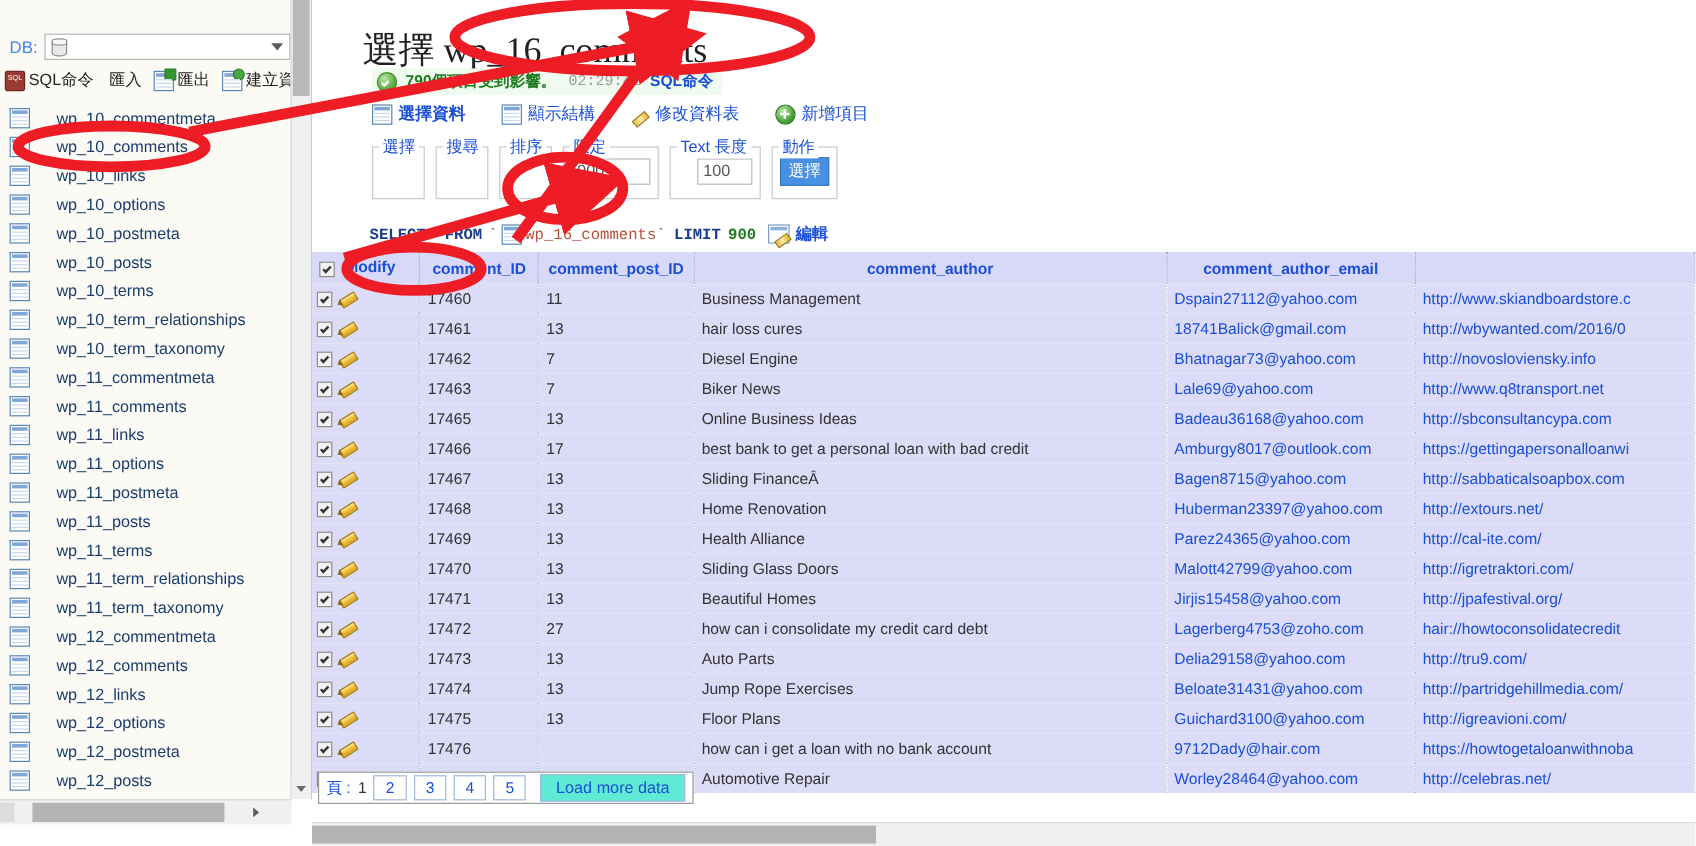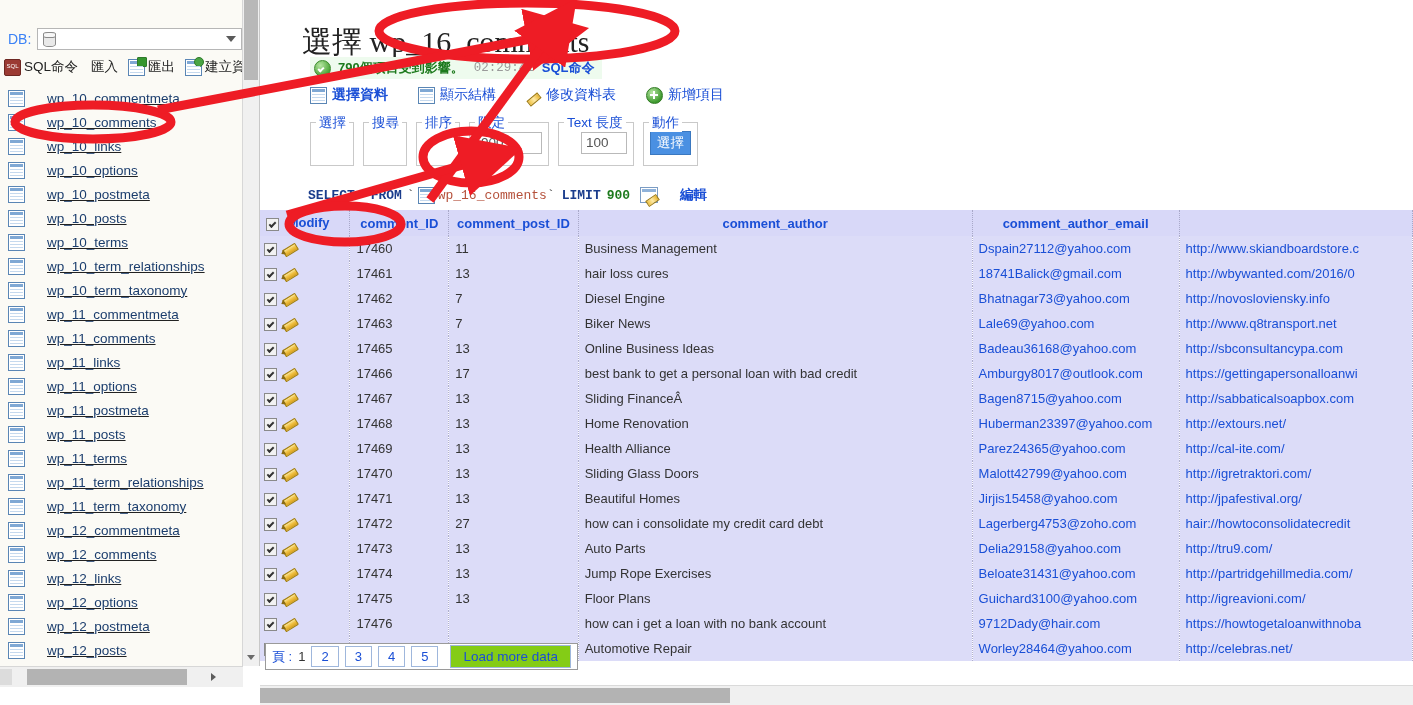--- a/index.html
+++ b/index.html
@@ -44,21 +44,21 @@
   .ico-grid:after{content:"";position:absolute;left:1px;top:6px;right:1px;bottom:1px;
      background:
        linear-gradient(#c5d9ee 0 0) 0 0/100% 1px no-repeat,
        linear-gradient(#c5d9ee 0 0) 0 3px/100% 1px no-repeat,
        linear-gradient(#c5d9ee 0 0) 0 6px/100% 1px no-repeat,
        #fff;}
   .badge-g{position:absolute;right:-3px;top:-3px;width:8px;height:8px;background:#4aa544;border:1px solid #2e7a2a;border-radius:50%;}
   .badge-g.sq{border-radius:1px;background:#35962f;}
 
   .tbl-list{position:absolute;left:0;top:86px;right:0;bottom:0;}
-  .tbl-item{height:24px;display:flex;align-items:center;padding-left:8px;box-sizing:border-box;text-decoration:underline;}
+  .tbl-item{height:24px;display:flex;align-items:center;padding-left:8px;box-sizing:border-box;}
   .tbl-item .ico{margin-right:0;}
   .tbl-item .nm{margin-left:22px;color:#1b3d6d;font-size:13.5px;white-space:nowrap;}
 
   
   #sb-scroll{position:absolute;right:0;top:0;width:16px;height:666px;background:#f0f0f0;border-left:1px solid #d7d7d7;}
   #sb-thumb{position:absolute;left:1px;top:0;width:14px;height:80px;background:#b8b8b8;}
   #sb-arrow{position:absolute;left:0;bottom:0;width:16px;height:17px;background:#f0f0f0;display:flex;align-items:center;justify-content:center;}
   #sb-arrow i{width:0;height:0;border-left:4px solid transparent;border-right:4px solid transparent;border-top:5px solid #6b6b6b;display:block;}
 
   
@@ -110,21 +110,21 @@
   }
   .fs input.small{width:46px;margin-left:16px;}
   .selbtn{background:#4a90e2;color:#fff;border:1px solid #3a78c0;padding:2px 6px;font-size:13.5px;}
   #sqlbar{position:absolute;left:48px;top:186px;display:flex;align-items:center;
           font-family:"Liberation Mono","DejaVu Sans Mono",monospace;font-size:13px;white-space:nowrap;}
   .kw{color:#1a3c8c;font-weight:bold;}
   .star{color:#333;font-weight:bold;margin:0 4px;}
   .bq{color:#333;}
   .tnm{color:#b5503a;}
   .num{color:#1d7a1d;font-weight:bold;}
-  .editlnk{color:#1a4fd6;font-weight:bold;margin-left:22px;font-family:"Liberation Sans",sans-serif;font-size:13.5px;text-align:center;}
+  .editlnk{color:#1a4fd6;font-weight:bold;margin-left:5px;font-family:"Liberation Sans",sans-serif;font-size:13.5px;text-align:center;}
   .ico-edit{width:16px;height:14px;position:relative;display:inline-block;margin-left:10px;background:#fff;border:1px solid #7b9cc4;}
   .ico-edit:before{content:"";position:absolute;left:1px;top:1px;right:1px;height:3px;background:#8fb2da;}
   .ico-edit:after{content:"";position:absolute;right:-2px;bottom:-2px;width:11px;height:5px;background:linear-gradient(90deg,#f0c141,#fde9a6 50%,#e9b52e);transform:rotate(-35deg);border:1px solid #9d7a12;}
 
   
   #tablewrap{position:absolute;left:260px;top:210px;right:0;bottom:19px;overflow:hidden;background:#fff;}
   table.grid{border-collapse:collapse;table-layout:fixed;}
   table.grid th{
     background:#d8d8f8;color:#1a4fd6;font-size:13px;font-weight:bold;
     height:26px;padding:0 6px;border-right:1px dotted #a8a8c8;text-align:center;
@@ -160,21 +160,21 @@
     position:absolute;left:265px;top:643px;height:27px;
     border:1px solid #9a9a9a;background:#fff;display:flex;align-items:center;
     padding:0 6px;box-sizing:border-box;z-index:30;
   }
   #pager .pg-lbl{color:#1a4fd6;font-size:13px;margin-right:4px;}
   #pager .cur{color:#333;font-size:13px;margin:0 6px 0 2px;}
   #pager .pbtn{
     border:1px solid #9fb7dc;color:#1a4fd6;font-size:13px;background:#fff;
     padding:2px 9px;margin-right:6px;
   }
-  #pager .loadmore{border:1px solid #9fb7dc;color:#1a4fd6;font-size:13.5px;background:#84cc16;padding:3px 12px;margin-left:6px;}
+  #pager .loadmore{border:1px solid #9fb7dc;color:#1a4fd6;font-size:13.5px;background:#5eead4;padding:3px 12px;margin-left:6px;}
 
   
   #main-hscroll{position:absolute;left:260px;bottom:0;right:0;height:19px;background:#f0f0f0;border-top:1px solid #dadada;}
   #main-hthumb{position:absolute;left:0;top:2px;width:470px;height:15px;background:#b3b3b3;}
 
   
   #annot{position:absolute;left:0;top:0;width:1413px;height:705px;pointer-events:none;z-index:60;}
 </style>
 </head>
 <body>

